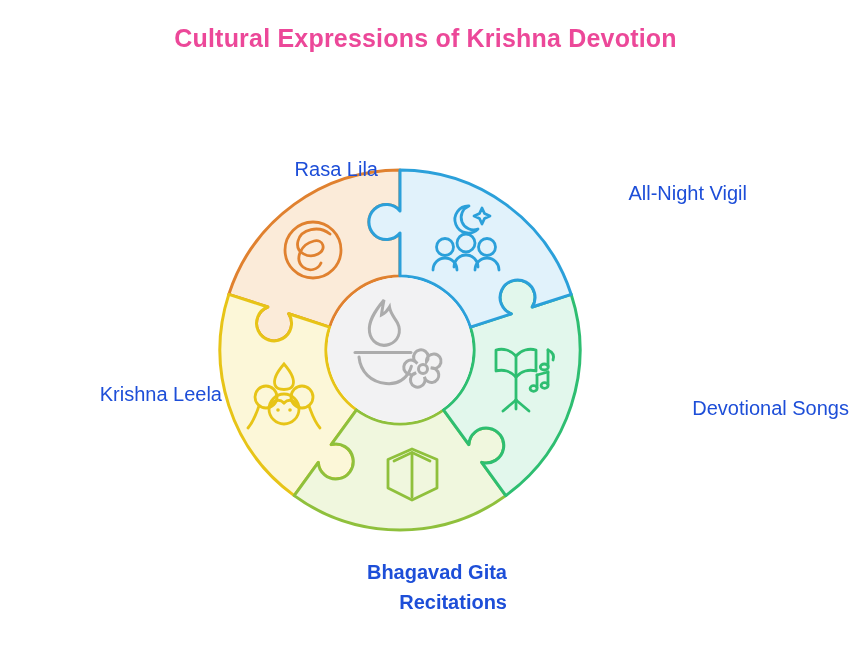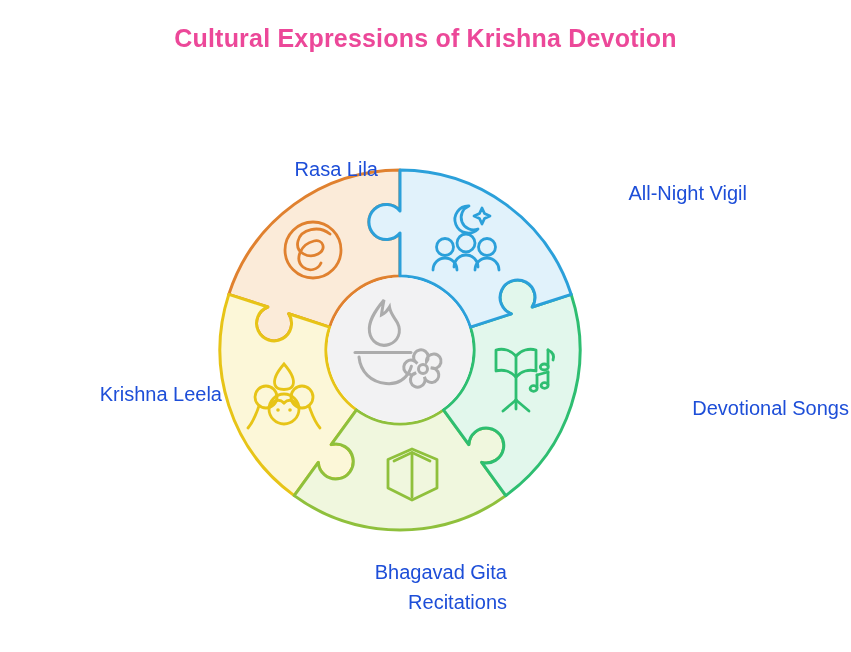--- a/index.html
+++ b/index.html
@@ -6,21 +6,21 @@
   body{width:851px;height:652px;position:relative;overflow:hidden;
        font-family:"Liberation Sans", sans-serif;}
   .title{position:absolute;left:0;top:24px;width:851px;text-align:center;
          font-size:25px;font-weight:bold;color:#ec4899;letter-spacing:.2px;}
   .seg-label{position:absolute;font-size:20px;color:#1d4ed8;text-align:right;
              line-height:30px;}
   .lbl-rasa{left:78px;top:154px;width:300px;}
   .lbl-vigil{left:447px;top:154px;width:300px;margin-top:24px;}
   .lbl-songs{left:569px;top:393px;width:280px;}
   .lbl-leela{left:0px;top:379px;width:222px;}
-  .lbl-gita{left:287px;top:557px;width:220px;}
+  .lbl-gita{left:287px;top:557px;width:220px;font-weight:bold;}
   svg{position:absolute;left:0;top:0;}
 </style>
 </head>
 <body>
 
 <div class="title">Cultural Expressions of Krishna Devotion</div>
 
 <svg width="851" height="652" viewBox="0 0 851 652">
 
   <g>

